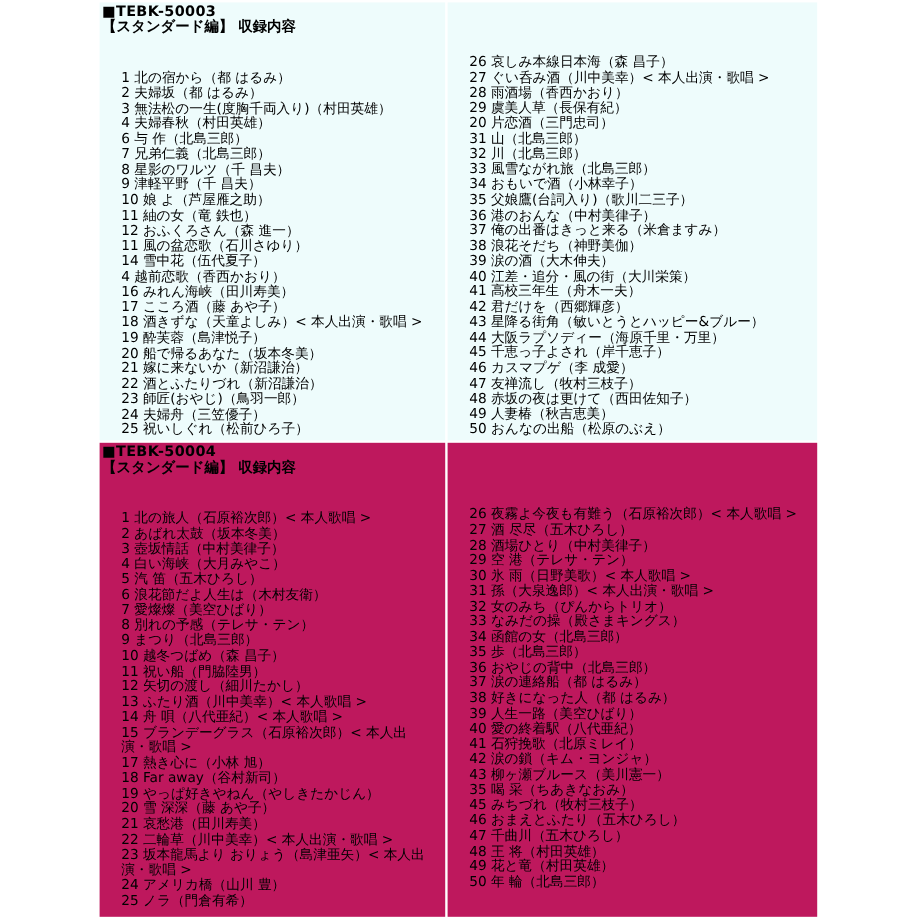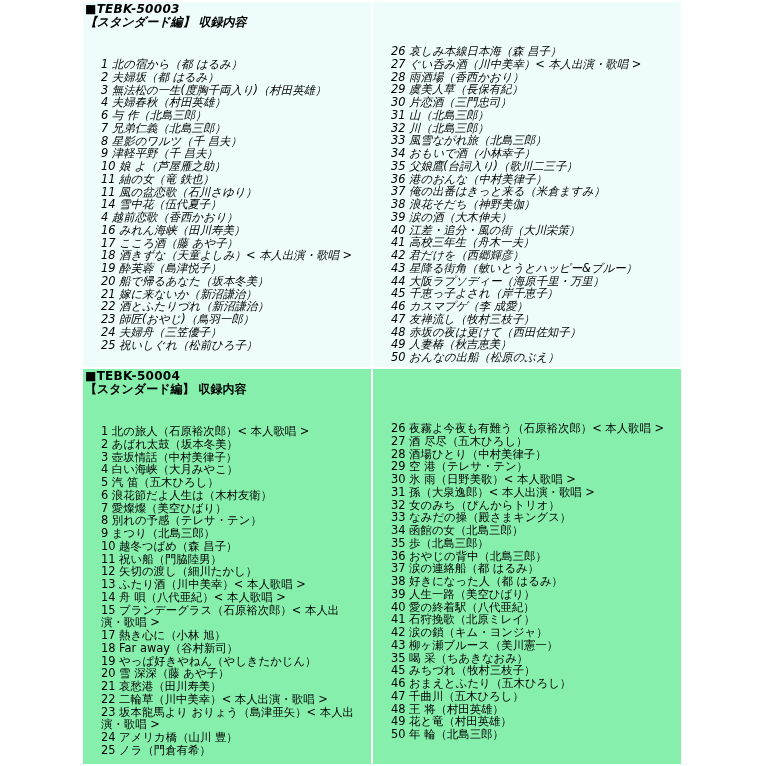--- a/index.html
+++ b/index.html
@@ -1,25 +1,25 @@
 <!DOCTYPE html>
 <html><head>
 <meta charset="utf-8">
 <style>
   html, body { margin:0; padding:0; background:#ffffff; }
   body { width:766px; height:766px; position:relative; overflow:hidden;
          font-family:"DejaVu Sans", sans-serif; color:#000; }
   .box { position:absolute; left:83px; width:598px; display:flex; }
-  .box.top { top:2px; height:365px;font-style:italic; }
+  .box.top { top:2px; height:365px; }
   .box.bottom { top:369px; height:395px; }
   .cell { box-sizing:border-box; padding:1px 0 0 2px; }
   .cell.left { width:288px; }
   .cell.right { width:308px; margin-left:2px; }
   .top .cell { background:#eefcfc; }
-  .bottom .cell { background:#86efac; }
+  .bottom .cell { background:#be185d; }
   .code { font-weight:bold; font-size:12px; line-height:13px; letter-spacing:0.3px; }
   .heading { font-weight:bold; font-size:12px; line-height:13px; }
   .spacer { height:13px; }
   .list { margin:16px; padding:0; list-style:none; }
   .list li { font-size:11.4px; line-height:12.75px; white-space:normal; word-break:break-all; }
   .right-spacer-top { height:26px; }
   .right-spacer-bottom { height:36px; }
 </style>
 </head>
 <body>
@@ -33,20 +33,21 @@
         <li>1 北の宿から（都 はるみ）</li>
         <li>2 夫婦坂（都 はるみ）</li>
         <li>3 無法松の一生(度胸千両入り)（村田英雄）</li>
         <li>4 夫婦春秋（村田英雄）</li>
         <li>6 与 作（北島三郎）</li>
         <li>7 兄弟仁義（北島三郎）</li>
         <li>8 星影のワルツ（千 昌夫）</li>
         <li>9 津軽平野（千 昌夫）</li>
         <li>10 娘 よ（芦屋雁之助）</li>
         <li>11 紬の女（竜 鉄也）</li>
+        <li>12 おふくろさん（森 進一）</li>
         <li>11 風の盆恋歌（石川さゆり）</li>
         <li>14 雪中花（伍代夏子）</li>
         <li>4 越前恋歌（香西かおり）</li>
         <li>16 みれん海峡（田川寿美）</li>
         <li>17 こころ酒（藤 あや子）</li>
         <li>18 酒きずな（天童よしみ）&lt; 本人出演・歌唱 &gt;</li>
         <li>19 酔芙蓉（島津悦子）</li>
         <li>20 船で帰るあなた（坂本冬美）</li>
         <li>21 嫁に来ないか（新沼謙治）</li>
         <li>22 酒とふたりづれ（新沼謙治）</li>
@@ -55,21 +56,21 @@
         <li>25 祝いしぐれ（松前ひろ子）</li>
       </ul>
   </div>
   <div class="cell right">
     <div class="right-spacer-top"></div>
     <ul class="list" id="s0r">
         <li>26 哀しみ本線日本海（森 昌子）</li>
         <li>27 ぐい呑み酒（川中美幸）&lt; 本人出演・歌唱 &gt;</li>
         <li>28 雨酒場（香西かおり）</li>
         <li>29 虞美人草（長保有紀）</li>
-        <li>30 片恋酒（三門忠司）</li>
+        <li>20 片恋酒（三門忠司）</li>
         <li>31 山（北島三郎）</li>
         <li>32 川（北島三郎）</li>
         <li>33 風雪ながれ旅（北島三郎）</li>
         <li>34 おもいで酒（小林幸子）</li>
         <li>35 父娘鷹(台詞入り)（歌川二三子）</li>
         <li>36 港のおんな（中村美律子）</li>
         <li>37 俺の出番はきっと来る（米倉ますみ）</li>
         <li>38 浪花そだち（神野美伽）</li>
         <li>39 涙の酒（大木伸夫）</li>
         <li>40 江差・追分・風の街（大川栄策）</li>

